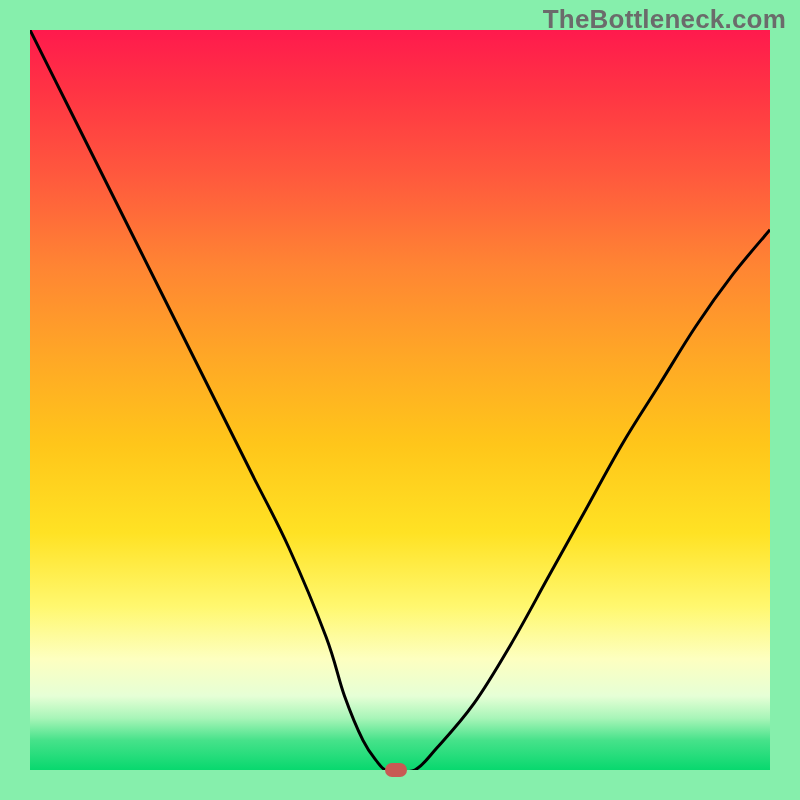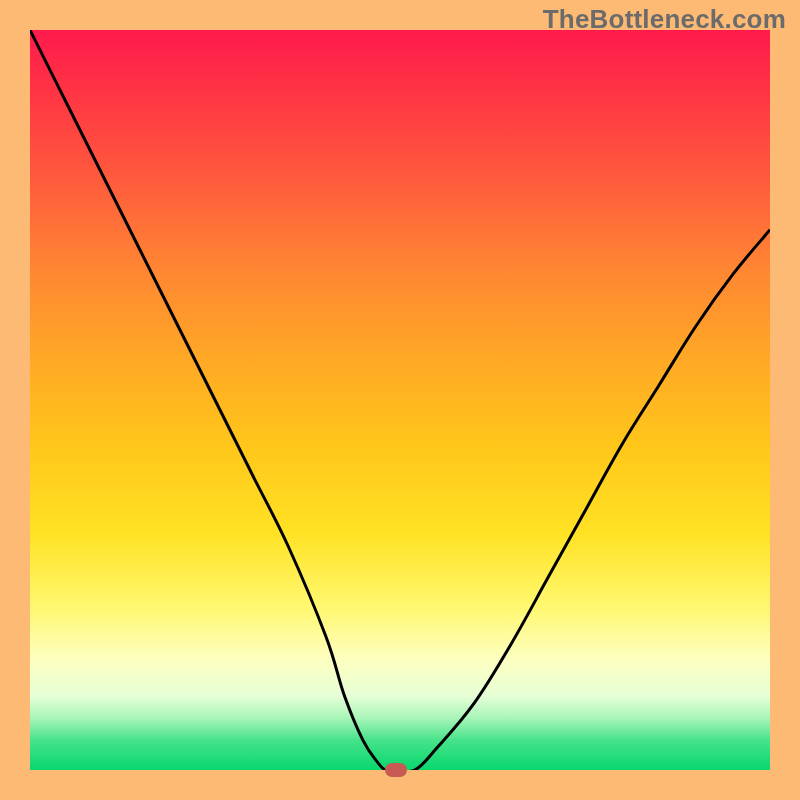--- a/index.html
+++ b/index.html
@@ -9,21 +9,21 @@
     height: 800px;
     background: #000;
     overflow: hidden;
   }
   .frame {
     position: absolute;
     left: 0;
     top: 0;
     width: 800px;
     height: 800px;
-    background: #fdba74;
+    background: #86efac;
   }
   .plot {
     position: absolute;
     left: 30px;
     top: 30px;
     width: 740px;
     height: 740px;
     background: linear-gradient(to bottom,
       #ff1a4d 0%,
       #ff3344 8%,

